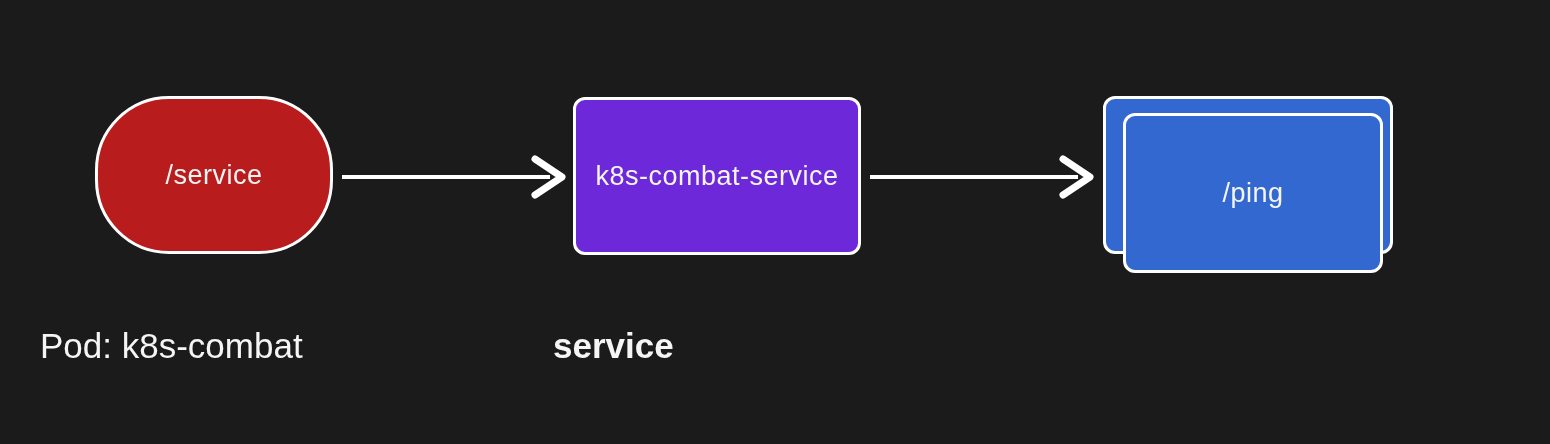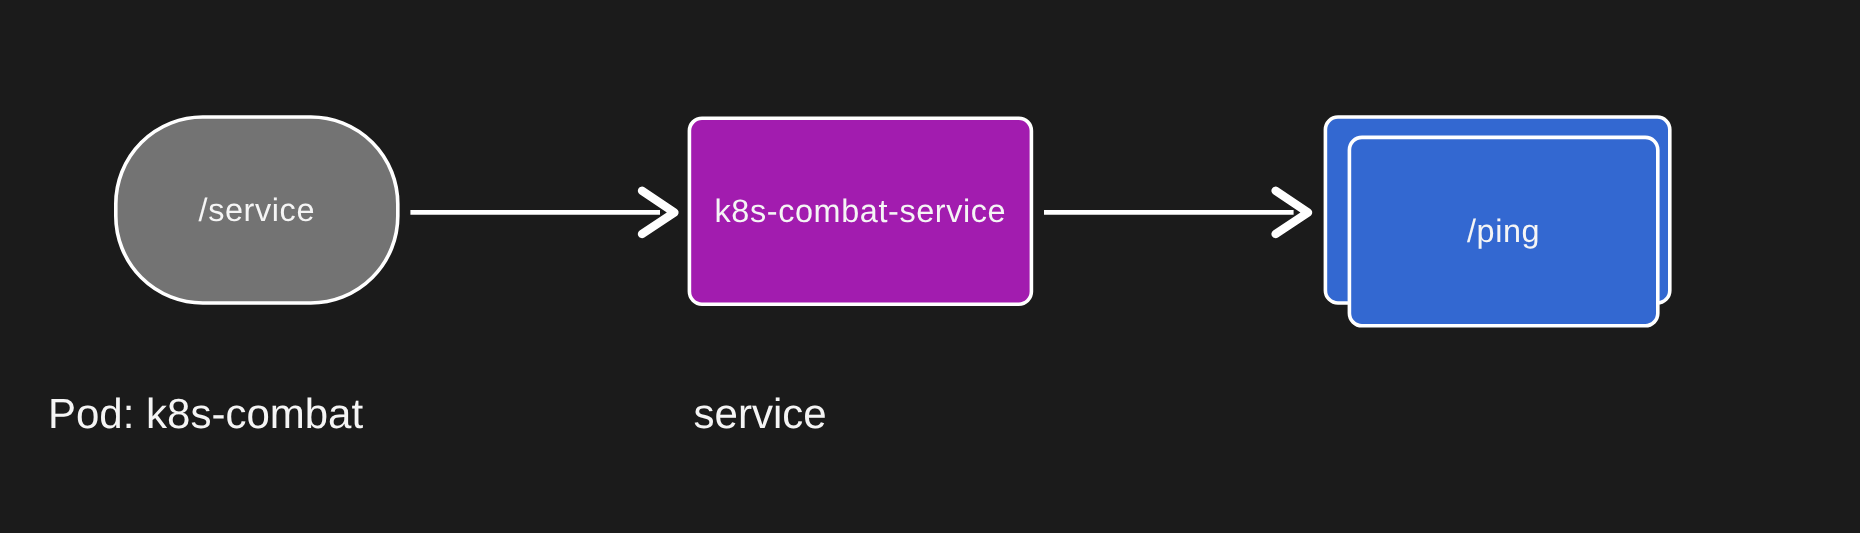--- a/index.html
+++ b/index.html
@@ -60,38 +60,38 @@
   .edge polyline { stroke-width: 7; stroke-linejoin: round; stroke-linecap: round; }
   .caption {
     position: absolute;
     top: 326px;
     color: #f5f5f5;
     font-size: 35px;
     text-align: left;
     white-space: nowrap;
   }
   .caption-left   { left: 40px;  width: 330px; }
-  .caption-middle { left: 578px; width: 300px; }
+  .caption-middle { left: 553px; width: 300px; font-weight: bold; }
   .caption-right  { left: 1063px; width: 450px; }
 </style>
 </head>
 <body>
 
 <div class="canvas" style="background-color: rgb(27, 27, 27);">
 
-  <div class="node node-stadium" style="background-color: #737373;">
+  <div class="node node-stadium" style="background-color: #b91c1c;">
     <span>/service</span>
   </div>
 
   <svg class="edge edge-1" viewBox="0 0 234 54">
     <line x1="4" y1="27" x2="212" y2="27"></line>
     <polyline points="197,9 224,27 197,45"></polyline>
   </svg>
 
-  <div class="node node-rect" style="background-color: #a21caf;">
+  <div class="node node-rect" style="background-color: #6d28d9;">
     <span>k8s-combat-service</span>
   </div>
 
   <svg class="edge edge-2" viewBox="0 0 234 54">
     <line x1="4" y1="27" x2="212" y2="27"></line>
     <polyline points="197,9 224,27 197,45"></polyline>
   </svg>
 
   <div class="node node-stack-back" style="background-color: rgb(51, 104, 209);"></div>
   <div class="node node-stack-front" style="background-color: rgb(51, 104, 209);">

